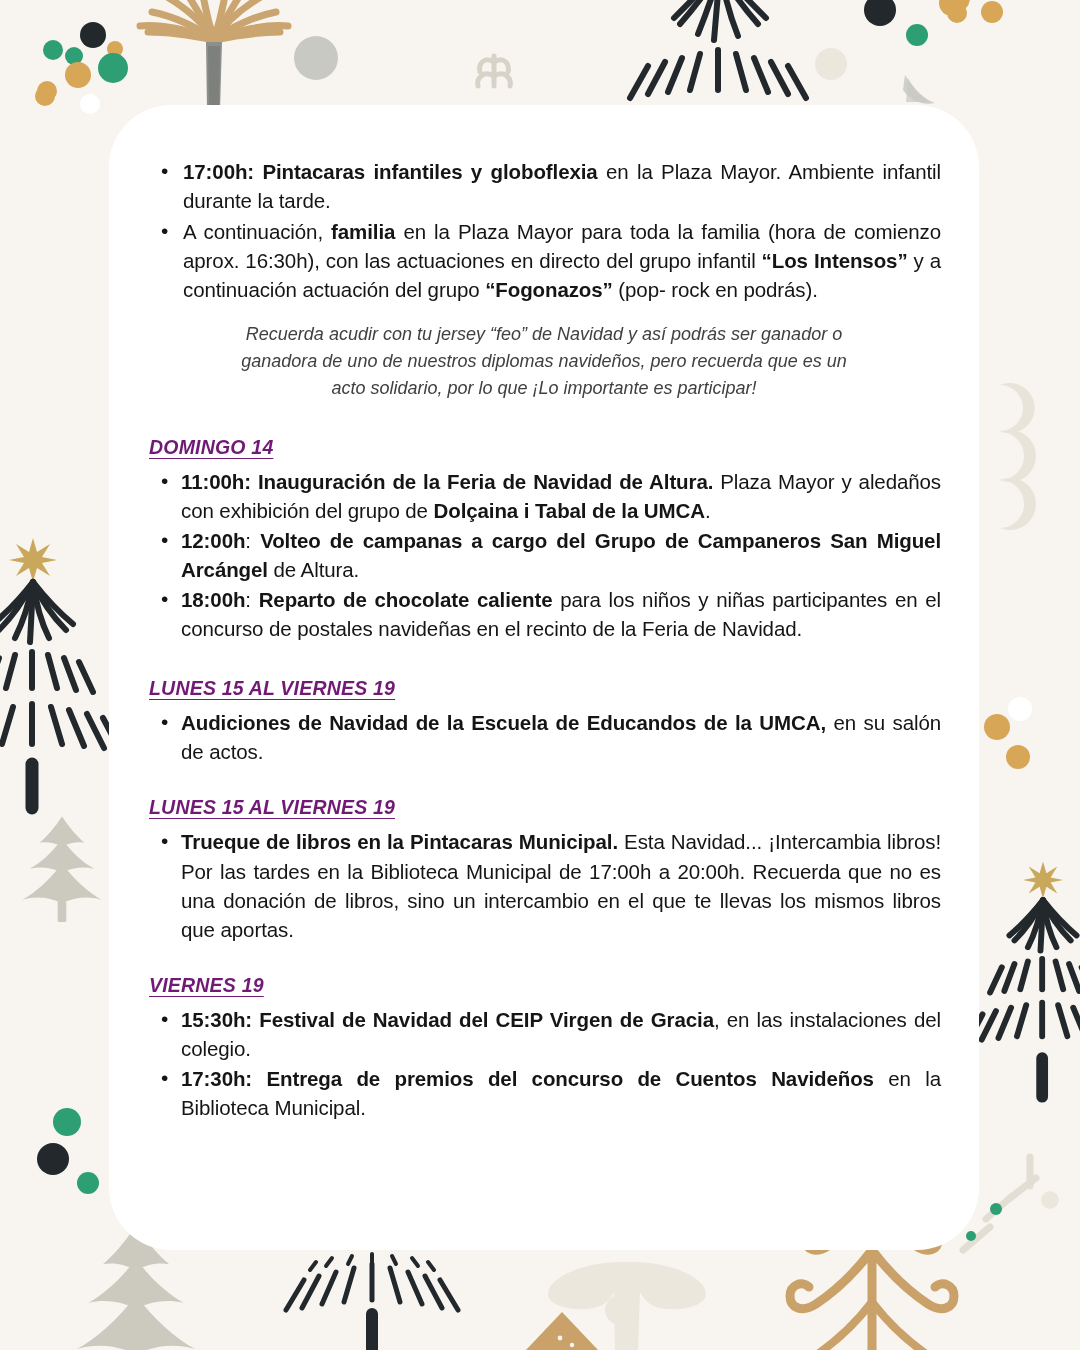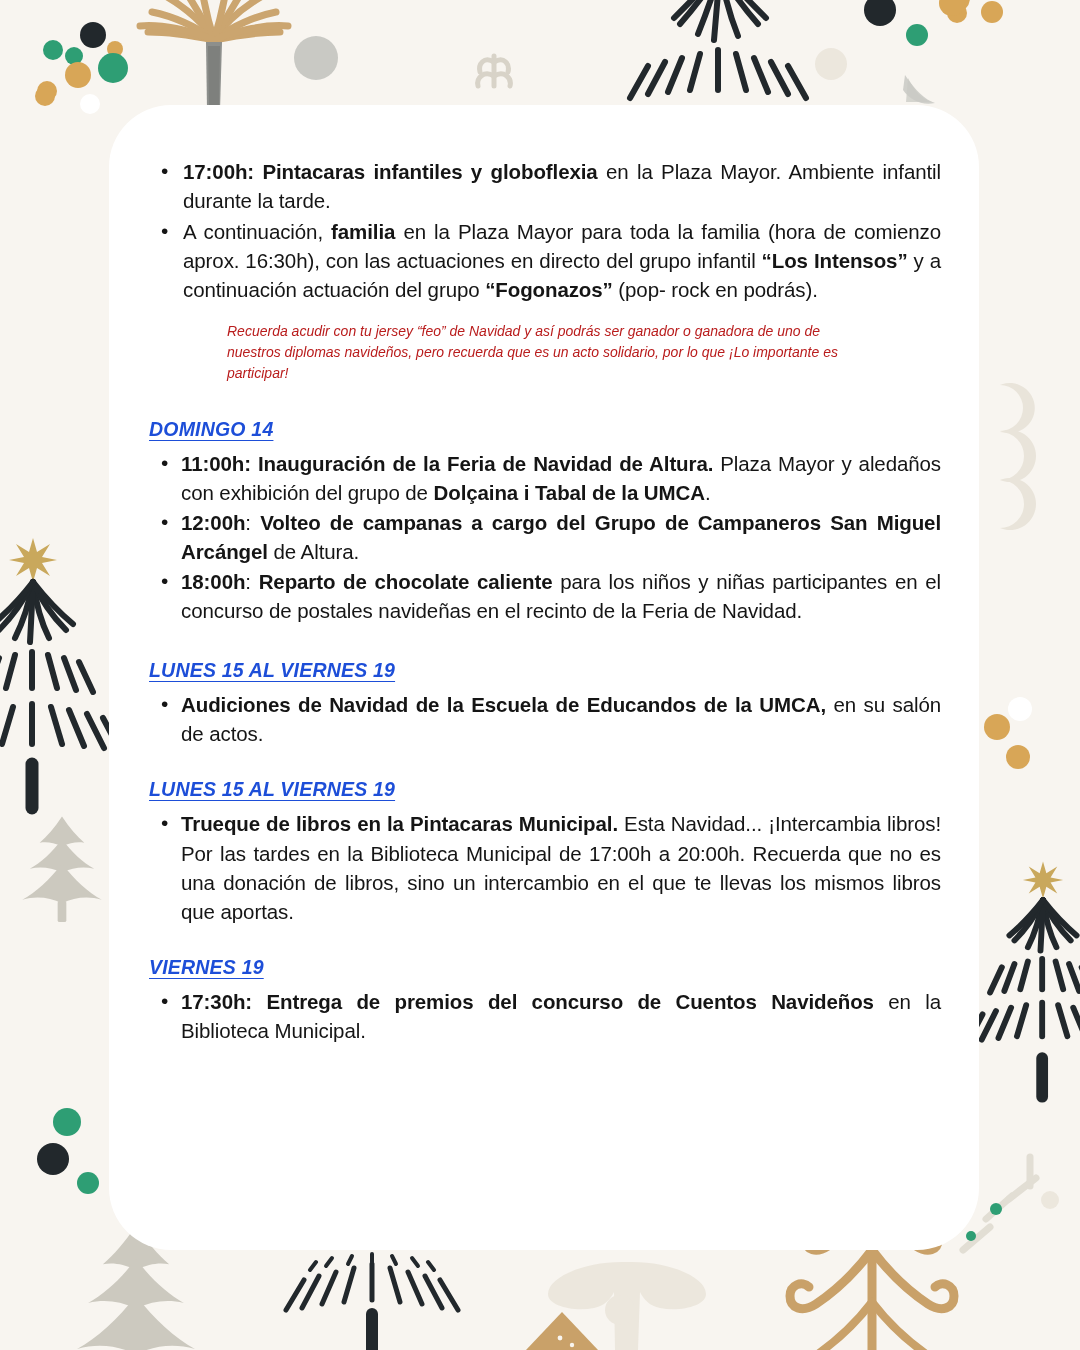--- a/index.html
+++ b/index.html
@@ -79,33 +79,34 @@
     color: #151515;
     line-height: 1.42;
   }
   ul.bullets li b { font-weight: bold; }
 
   
   .group-intro ul.bullets li { padding-left: 36px; }
 
   .note {
     margin: 16px 0 0 0;
-    color: #b91c1c;
+    text-align: center;
+    color: #404040;
     font-style: italic;
-    font-size: 14px;
+    font-size: 18px;
     line-height: 1.5;
     padding: 0 80px;
   }
 
   .day-head {
     margin: 34px 0 8px 0;
     font-size: 19.5px;
     font-weight: bold;
     font-style: italic;
-    color: #1d4ed8;
+    color: #701a75;
     text-decoration: underline;
     text-underline-offset: 4px;
     letter-spacing: 0.2px;
     padding-left: 2px;
   }
   .day-head.tight { margin-top: 30px; }
 
   
   .sec-domingo ul.bullets li { margin-bottom: 1px; }
   .sec-lunes1 ul.bullets li,
@@ -416,19 +417,20 @@
       <section class="sec-lunes2">
         <h2 class="day-head tight">LUNES 15 AL VIERNES 19</h2>
         <ul class="bullets">
           <li><b>Trueque de libros en la Pintacaras Municipal.</b><span> Esta Navidad... ¡Intercambia libros! Por las tardes en la Biblioteca Municipal de 17:00h a 20:00h. Recuerda que no es una donación de libros, sino un intercambio en el que te llevas los mismos libros que aportas.</span></li>
         </ul>
       </section>
 
       <section class="sec-viernes">
         <h2 class="day-head tight">VIERNES 19</h2>
         <ul class="bullets">
+          <li><b>15:30h: Festival de Navidad del CEIP Virgen de Gracia</b><span>, en las instalaciones del colegio.</span></li>
           <li><b>17:30h: Entrega de premios del concurso de Cuentos Navideños</b><span> en la Biblioteca Municipal.</span></li>
         </ul>
       </section>
 
     </div>
   </div>
 </div>
 
 </body></html>

